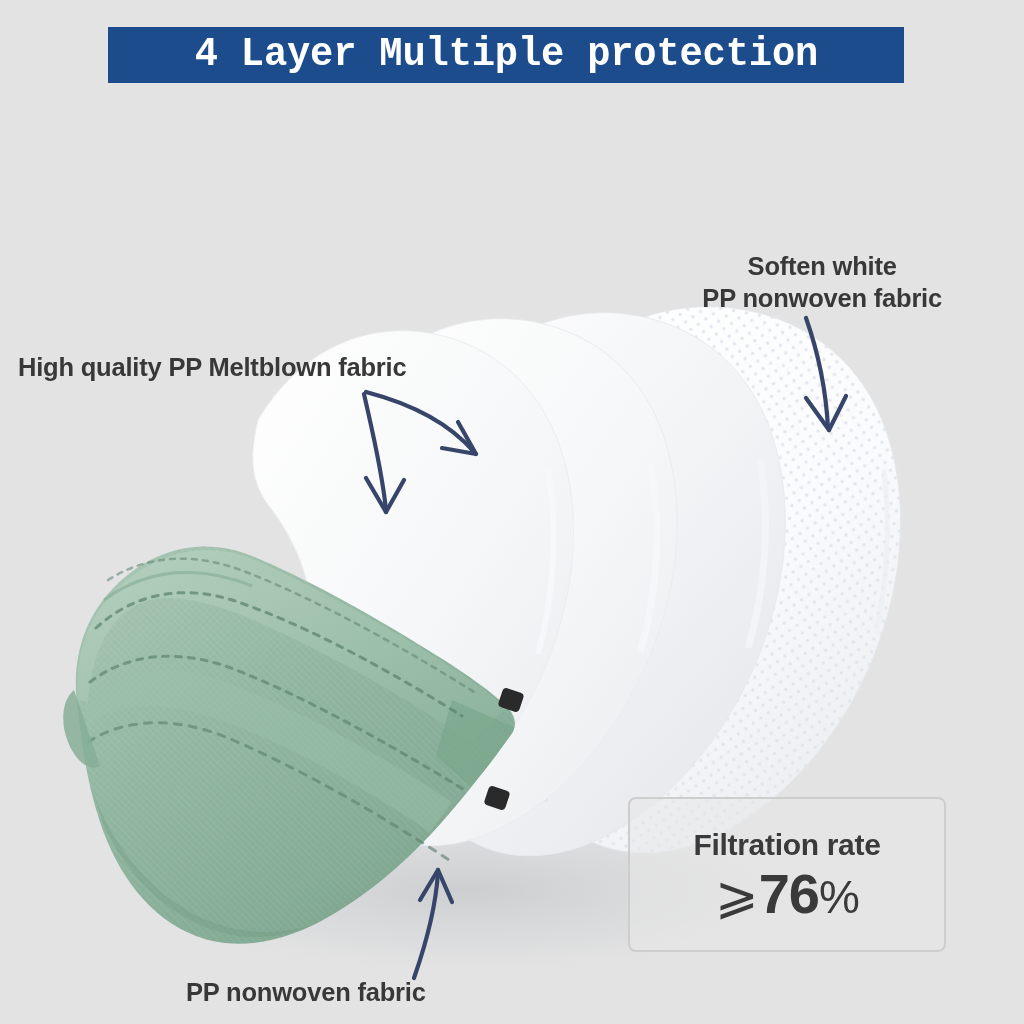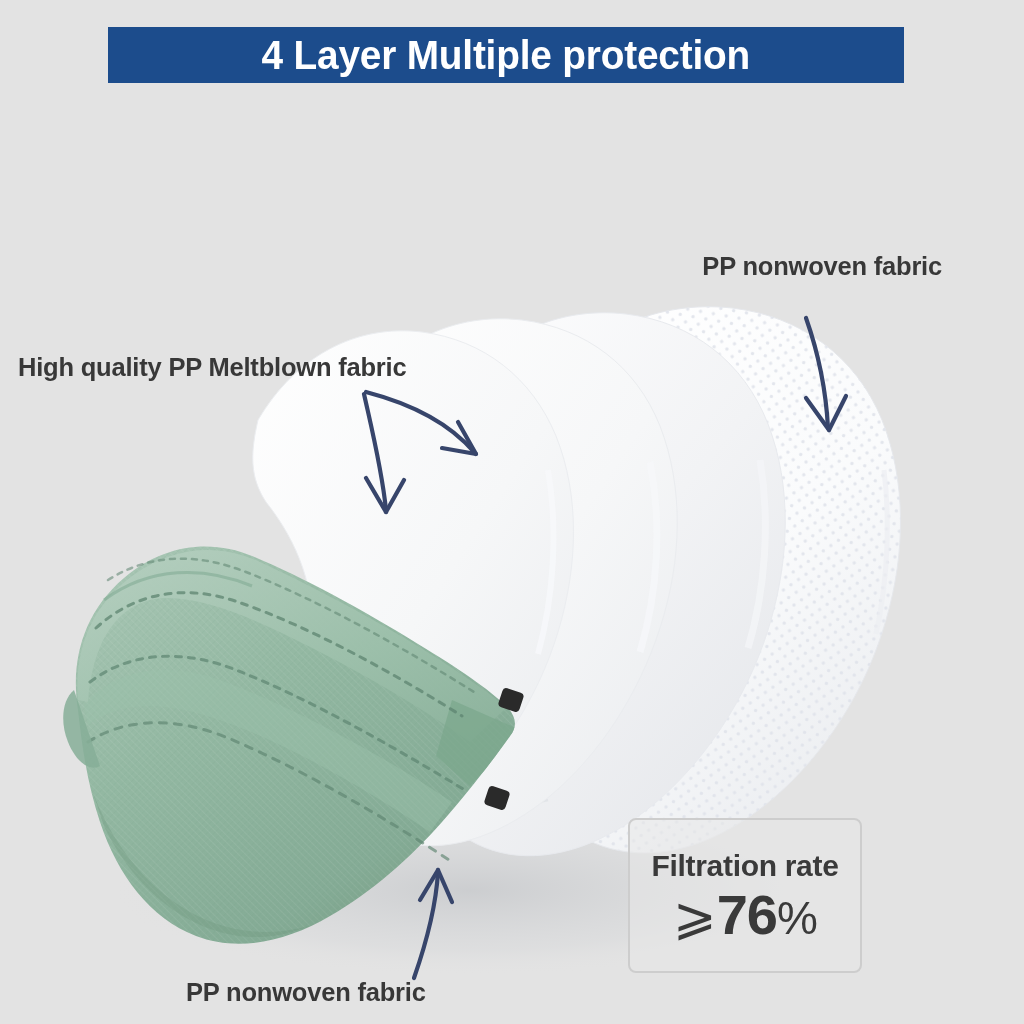--- a/index.html
+++ b/index.html
@@ -26,20 +26,21 @@
     position: absolute;
     left: 108px;
     top: 27px;
     width: 796px;
     height: 56px;
     background: #1c4c8c;
     display: flex;
     align-items: center;
     justify-content: center;
     box-sizing: border-box;
+    font-family: Liberation Mono, monospace;
   }
   .title-banner .title-text {
     color: #ffffff;
     font-size: 40px;
     font-weight: bold;
     letter-spacing: -0.2px;
     line-height: 1;
     white-space: nowrap;
     transform: scaleX(0.97);
   }
@@ -82,22 +83,22 @@
   }
   #label-ppnonwoven {
     left: 186px;
     top: 976px;
   }
 
   
   .filtration-box {
     position: absolute;
     left: 628px;
-    top: 818px;
-    width: 234px;
+    top: 797px;
+    width: 318px;
     height: 155px;
     border: 2px solid #cdcdcd;
     border-radius: 8px;
     background: rgba(231,231,231,0.55);
     box-sizing: border-box;
     display: flex;
     flex-direction: column;
     align-items: center;
     justify-content: center;
   }
@@ -363,20 +364,21 @@
     </g>
   </svg>
   </div>
 
   <div class="title-banner">
     <span class="title-text">4 Layer Multiple protection</span>
   </div>
 
 
   <div class="anno" id="label-soften">
+    <span class="l1">Soften white</span>
     <span class="l2">PP nonwoven fabric</span>
   </div>
 
   <div class="anno" id="label-meltblown">High quality PP Meltblown fabric</div>
 
   <div class="anno" id="label-ppnonwoven">PP nonwoven fabric</div>
 
   <div class="filtration-box">
     <div class="filtration-title">Filtration rate</div>
     <div class="filtration-value">

